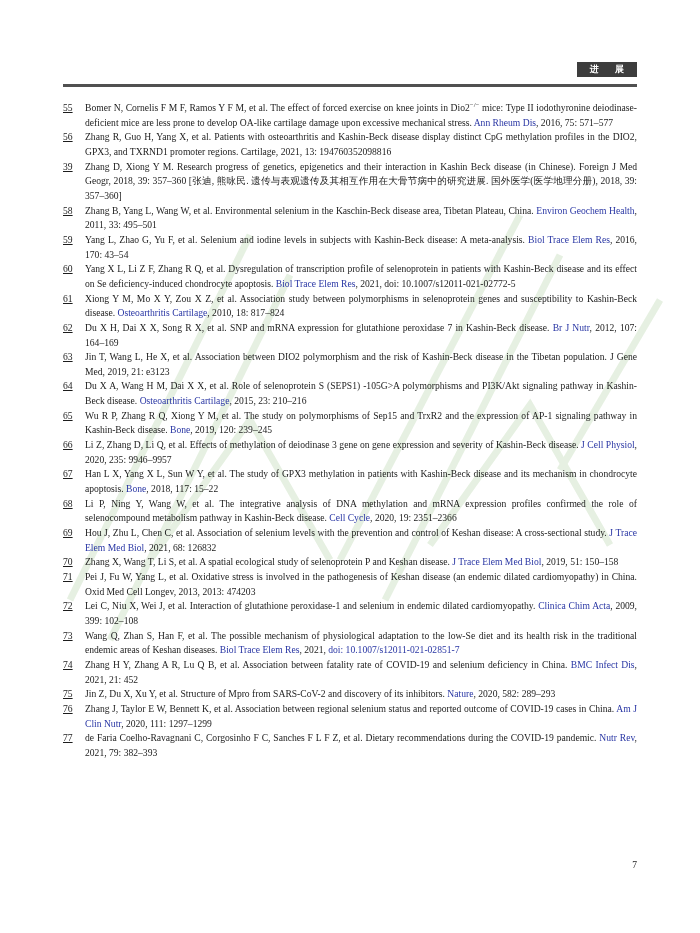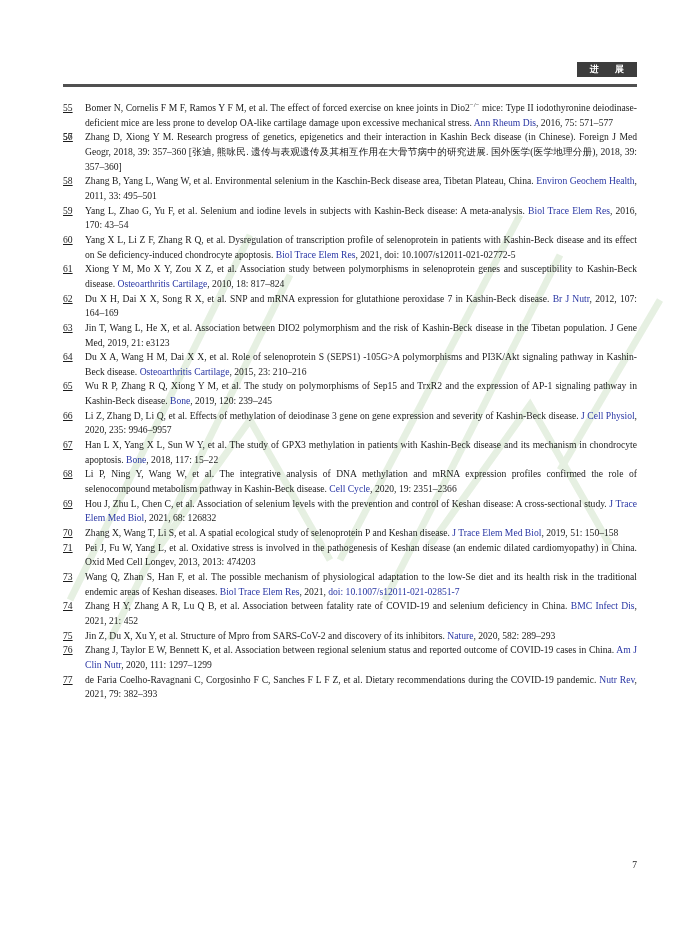--- a/index.html
+++ b/index.html
@@ -66,36 +66,37 @@
   </g>
 </svg>
 
 <div class="page-header">
   <div class="tag-box">进 展</div>
   <div class="header-rule"></div>
 </div>
 
 <div class="ref-list">
     <div class="ref-item"><span class="ref-num">55</span><span class="ref-body"><span>Bomer N, Cornelis F M F, Ramos Y F M, et al. The effect of forced exercise on knee joints in Dio2</span><sup>−/−</sup><span> mice: Type II iodothyronine deiodinase-deficient mice are less prone to develop OA-like cartilage damage upon excessive mechanical stress. </span><span class="link">Ann Rheum Dis</span><span>, 2016, 75: 571–577</span></span></div>
-    <div class="ref-item"><span class="ref-num">56</span></div>
-    <div class="ref-item"><span class="ref-num">57</span><span class="ref-body"><span>Zhang D, Xiong Y M. Research progress of genetics, epigenetics and their interaction in Kashin Beck disease (in Chinese). Foreign J Med Geogr, 2018, 39: 357–360 [张迪, 熊咏民. 遗传与表观遗传及其相互作用在大骨节病中的研究进展. 国外医学(医学地理分册), 2018, 39: 357–360]</span></span></div>
+    <div class="ref-item"><span class="ref-num">56</span><span class="ref-body"><span>Zhang R, Guo H, Yang X, et al. Patients with osteoarthritis and Kashin-Beck disease display distinct CpG methylation profiles in the DIO2, GPX3, and TXRND1 promoter regions. Cartilage, 2021, 13: 194760352098816</span></span></div>
+    <div class="ref-item"><span class="ref-num">39</span><span class="ref-body"><span>Zhang D, Xiong Y M. Research progress of genetics, epigenetics and their interaction in Kashin Beck disease (in Chinese). Foreign J Med Geogr, 2018, 39: 357–360 [张迪, 熊咏民. 遗传与表观遗传及其相互作用在大骨节病中的研究进展. 国外医学(医学地理分册), 2018, 39: 357–360]</span></span></div>
     <div class="ref-item"><span class="ref-num">58</span><span class="ref-body"><span>Zhang B, Yang L, Wang W, et al. Environmental selenium in the Kaschin-Beck disease area, Tibetan Plateau, China. </span><span class="link">Environ Geochem Health</span><span>, 2011, 33: 495–501</span></span></div>
     <div class="ref-item"><span class="ref-num">59</span><span class="ref-body"><span>Yang L, Zhao G, Yu F, et al. Selenium and iodine levels in subjects with Kashin-Beck disease: A meta-analysis. </span><span class="link">Biol Trace Elem Res</span><span>, 2016, 170: 43–54</span></span></div>
     <div class="ref-item"><span class="ref-num">60</span><span class="ref-body"><span>Yang X L, Li Z F, Zhang R Q, et al. Dysregulation of transcription profile of selenoprotein in patients with Kashin-Beck disease and its effect on Se deficiency-induced chondrocyte apoptosis. </span><span class="link">Biol Trace Elem Res</span><span>, 2021, doi: 10.1007/s12011-021-02772-5</span></span></div>
     <div class="ref-item"><span class="ref-num">61</span><span class="ref-body"><span>Xiong Y M, Mo X Y, Zou X Z, et al. Association study between polymorphisms in selenoprotein genes and susceptibility to Kashin-Beck disease. </span><span class="link">Osteoarthritis Cartilage</span><span>, 2010, 18: 817–824</span></span></div>
     <div class="ref-item"><span class="ref-num">62</span><span class="ref-body"><span>Du X H, Dai X X, Song R X, et al. SNP and mRNA expression for glutathione peroxidase 7 in Kashin-Beck disease. </span><span class="link">Br J Nutr</span><span>, 2012, 107: 164–169</span></span></div>
     <div class="ref-item"><span class="ref-num">63</span><span class="ref-body"><span>Jin T, Wang L, He X, et al. Association between DIO2 polymorphism and the risk of Kashin-Beck disease in the Tibetan population. J Gene Med, 2019, 21: e3123</span></span></div>
     <div class="ref-item"><span class="ref-num">64</span><span class="ref-body"><span>Du X A, Wang H M, Dai X X, et al. Role of selenoprotein S (SEPS1) -105G&gt;A polymorphisms and PI3K/Akt signaling pathway in Kashin-Beck disease. </span><span class="link">Osteoarthritis Cartilage</span><span>, 2015, 23: 210–216</span></span></div>
     <div class="ref-item"><span class="ref-num">65</span><span class="ref-body"><span>Wu R P, Zhang R Q, Xiong Y M, et al. The study on polymorphisms of Sep15 and TrxR2 and the expression of AP-1 signaling pathway in Kashin-Beck disease. </span><span class="link">Bone</span><span>, 2019, 120: 239–245</span></span></div>
     <div class="ref-item"><span class="ref-num">66</span><span class="ref-body"><span>Li Z, Zhang D, Li Q, et al. Effects of methylation of deiodinase 3 gene on gene expression and severity of Kashin-Beck disease. </span><span class="link">J Cell Physiol</span><span>, 2020, 235: 9946–9957</span></span></div>
     <div class="ref-item"><span class="ref-num">67</span><span class="ref-body"><span>Han L X, Yang X L, Sun W Y, et al. The study of GPX3 methylation in patients with Kashin-Beck disease and its mechanism in chondrocyte apoptosis. </span><span class="link">Bone</span><span>, 2018, 117: 15–22</span></span></div>
     <div class="ref-item"><span class="ref-num">68</span><span class="ref-body"><span>Li P, Ning Y, Wang W, et al. The integrative analysis of DNA methylation and mRNA expression profiles confirmed the role of selenocompound metabolism pathway in Kashin-Beck disease. </span><span class="link">Cell Cycle</span><span>, 2020, 19: 2351–2366</span></span></div>
     <div class="ref-item"><span class="ref-num">69</span><span class="ref-body"><span>Hou J, Zhu L, Chen C, et al. Association of selenium levels with the prevention and control of Keshan disease: A cross-sectional study. </span><span class="link">J Trace Elem Med Biol</span><span>, 2021, 68: 126832</span></span></div>
     <div class="ref-item"><span class="ref-num">70</span><span class="ref-body"><span>Zhang X, Wang T, Li S, et al. A spatial ecological study of selenoprotein P and Keshan disease. </span><span class="link">J Trace Elem Med Biol</span><span>, 2019, 51: 150–158</span></span></div>
     <div class="ref-item"><span class="ref-num">71</span><span class="ref-body"><span>Pei J, Fu W, Yang L, et al. Oxidative stress is involved in the pathogenesis of Keshan disease (an endemic dilated cardiomyopathy) in China. Oxid Med Cell Longev, 2013, 2013: 474203</span></span></div>
+    <div class="ref-item"><span class="ref-num">72</span><span class="ref-body"><span>Lei C, Niu X, Wei J, et al. Interaction of glutathione peroxidase-1 and selenium in endemic dilated cardiomyopathy. </span><span class="link">Clinica Chim Acta</span><span>, 2009, 399: 102–108</span></span></div>
     <div class="ref-item"><span class="ref-num">73</span><span class="ref-body"><span>Wang Q, Zhan S, Han F, et al. The possible mechanism of physiological adaptation to the low-Se diet and its health risk in the traditional endemic areas of Keshan diseases. </span><span class="link">Biol Trace Elem Res</span><span>, 2021, </span><span class="link">doi: 10.1007/s12011-021-02851-7</span></span></div>
     <div class="ref-item"><span class="ref-num">74</span><span class="ref-body"><span>Zhang H Y, Zhang A R, Lu Q B, et al. Association between fatality rate of COVID-19 and selenium deficiency in China. </span><span class="link">BMC Infect Dis</span><span>, 2021, 21: 452</span></span></div>
     <div class="ref-item"><span class="ref-num">75</span><span class="ref-body"><span>Jin Z, Du X, Xu Y, et al. Structure of Mpro from SARS-CoV-2 and discovery of its inhibitors. </span><span class="link">Nature</span><span>, 2020, 582: 289–293</span></span></div>
     <div class="ref-item"><span class="ref-num">76</span><span class="ref-body"><span>Zhang J, Taylor E W, Bennett K, et al. Association between regional selenium status and reported outcome of COVID-19 cases in China. </span><span class="link">Am J Clin Nutr</span><span>, 2020, 111: 1297–1299</span></span></div>
     <div class="ref-item"><span class="ref-num">77</span><span class="ref-body"><span>de Faria Coelho-Ravagnani C, Corgosinho F C, Sanches F L F Z, et al. Dietary recommendations during the COVID-19 pandemic. </span><span class="link">Nutr Rev</span><span>, 2021, 79: 382–393</span></span></div>
   </div>
 
 <div class="page-number">7</div>
 
 </body></html>

